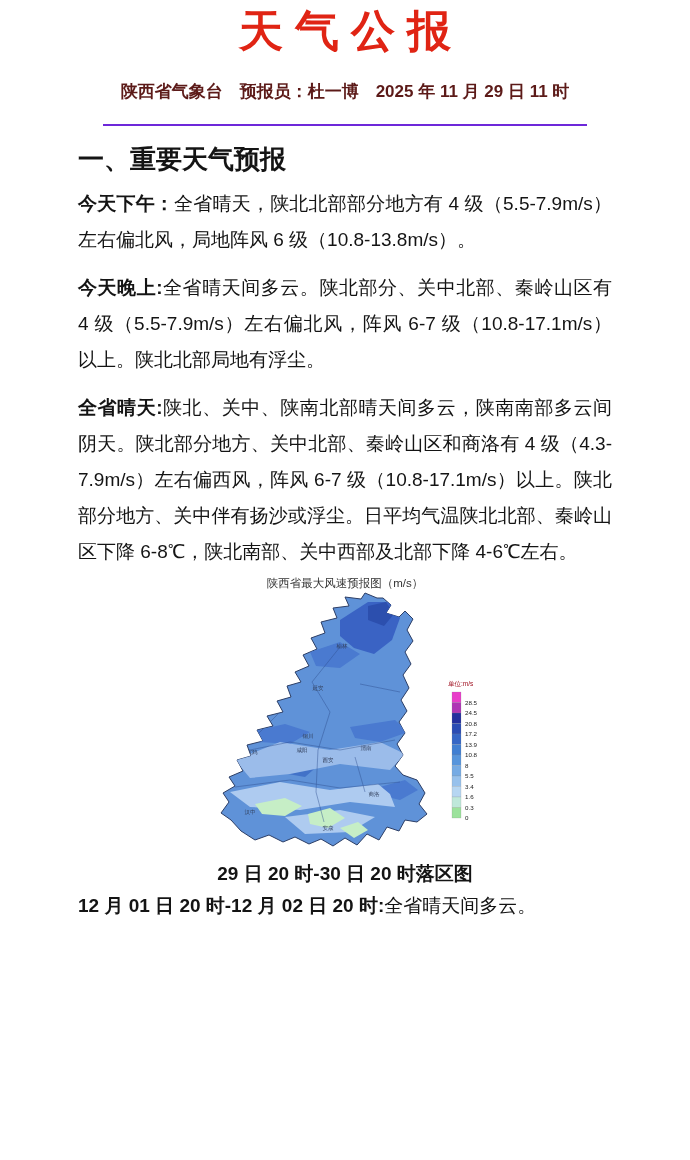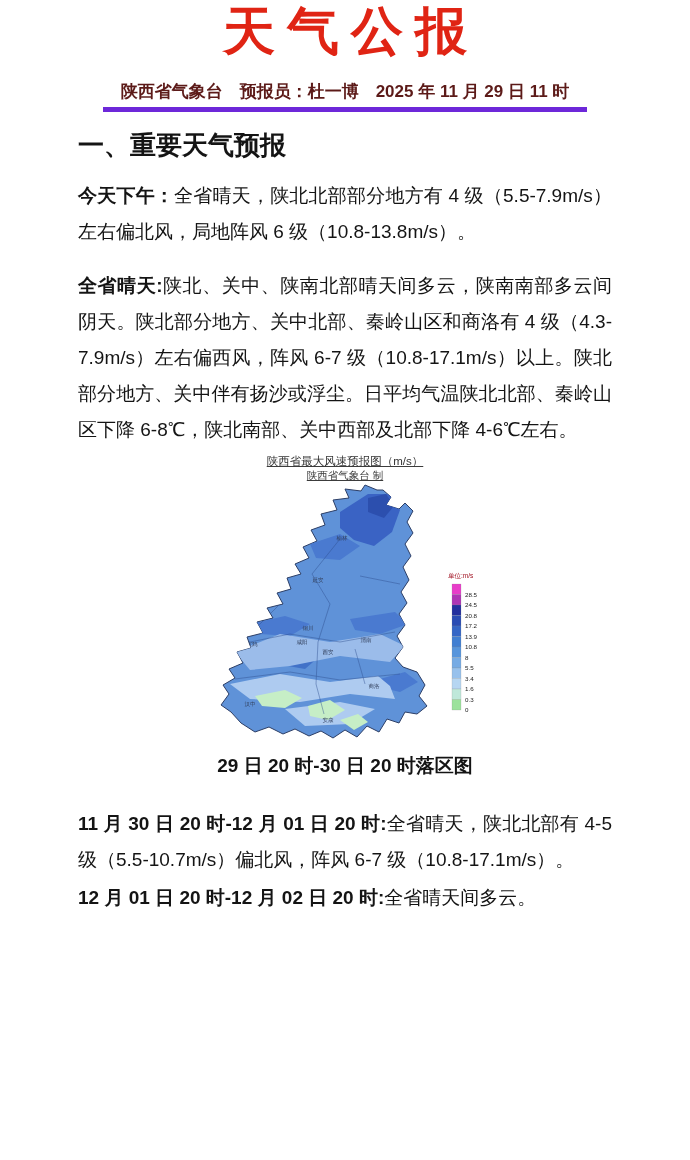--- a/index.html
+++ b/index.html
@@ -5,42 +5,42 @@
   * { box-sizing: border-box; margin: 0; padding: 0; }
   html,body { background:#ffffff; }
   body {
     width:690px; height:1160px; overflow:hidden;
     font-family:"Liberation Sans", sans-serif;
     color:#141414;
   }
   .page { width:690px; height:1160px; padding-top:6px; background:#fff; }
 
   .doc-title {
-    text-align:center; font-size:52px; font-weight:bold;
+    text-align:center; font-size:44px; font-weight:bold;
     letter-spacing:12px; padding-left:12px; line-height:50px;
   }
   .issuer {
     width:fit-content; margin:24px auto 0 auto;
     font-size:17px; font-weight:bold; line-height:24px;
-    padding:0 18px 3px 18px;
-    border-bottom:5px solid #6d28d9;
+    padding:0 18px 20px 18px;
+    border-bottom:2px solid #6d28d9;
   }
   .content { padding:0 78px; }
   .sec-heading {
     font-size:26px; font-weight:bold; line-height:30px; margin-top:18px;
   }
   .sec-heading.second { margin-top:6px; }
   p.body-p {
-    font-size:19px; line-height:36px; text-align:justify; margin-top:18px;
+    font-size:19px; line-height:36px; text-align:justify; margin-top:12px;
   }
   p.first-p { text-indent:2em; margin-top:8px; }
   .lead { font-weight:bold; }
 
   .map-block { margin-top:6px; text-align:center; }
-  .map-titles { font-size:10.5px; color:#3c3c3c; line-height:14px;text-decoration:underline; }
+  .map-titles { font-size:10.5px; color:#3c3c3c; line-height:14px; }
   .map-titles .mt1 { font-size:11.5px; color:#333; }
   .map-svg-wrap { margin-top:2px; }
   svg.windmap { display:block; margin:0 auto; }
 
   .map-caption {
     text-align:center; font-size:19px; font-weight:bold;
     margin-top:10px; line-height:24px;
   }
   p.bottom-p { font-size:19px; line-height:36px; text-align:justify; }
   p.bp1 { margin-top:28px; }
@@ -56,28 +56,28 @@
   <div class="issuer" style="color:#5c1a18;">陕西省气象台　预报员：杜一博　2025 年 11 月 29 日 11 时</div>
 
   <div class="content">
 
     <h2 class="sec-heading">一、重要天气预报</h2>
 
 
 
     <p class="body-p"><span class="lead">今天下午：</span><span>全省晴天，陕北北部部分地方有 4 级（5.5-7.9m/s）左右偏北风，局地阵风 6 级（10.8-13.8m/s）。</span></p>
 
+    <p class="body-p"><span class="lead">今天晚上:</span><span>全省晴天间多云。陕北部分、关中北部、秦岭山区有 4 级（5.5-7.9m/s）左右偏北风，阵风 6-7 级（10.8-17.1m/s）以上。陕北北部局地有浮尘。</span></p>
 
     <p class="body-p"><span class="lead">全省晴天:</span><span>陕北、关中、陕南北部晴天间多云，陕南南部多云间阴天。陕北部分地方、关中北部、秦岭山区和商洛有 4 级（4.3-7.9m/s）左右偏西风，阵风 6-7 级（10.8-17.1m/s）以上。陕北部分地方、关中伴有扬沙或浮尘。日平均气温陕北北部、秦岭山区下降 6-8℃，陕北南部、关中西部及北部下降 4-6℃左右。</span></p>
   </div>
 
   <div class="map-block">
     <div class="map-titles">
       <div class="mt1">陕西省最大风速预报图（m/s）</div>
-      <div>陕西省气象台 制</div>
     </div>
 
     <div class="map-svg-wrap">
       <svg class="windmap" width="310" height="260" viewBox="0 0 310 260" xmlns="http://www.w3.org/2000/svg">
 
         <path id="province-outline" d="M 193 6 L 201 13 L 196 21 L 209 25 L 215 19 L 223 27 L 217 38 L 223 49 L 215 60 L 221 72 L 213 83 L 219 96 L 211 108 L 217 119 L 209 130 L 215 141 L 207 152 L 213 163 L 205 174 L 213 183 L 227 188 L 235 201 L 229 212 L 237 222 L 227 230 L 215 228 L 209 239 L 197 235 L 189 248 L 177 242 L 167 253 L 155 246 L 143 254 L 131 247 L 119 252 L 105 245 L 93 250 L 79 243 L 65 248 L 51 239 L 41 228 L 31 221 L 39 210 L 33 201 L 45 194 L 39 185 L 53 179 L 47 168 L 61 164 L 57 153 L 73 149 L 67 138 L 83 134 L 77 124 L 93 120 L 87 109 L 101 105 L 97 94 L 111 90 L 105 80 L 119 74 L 113 63 L 127 57 L 121 46 L 135 41 L 131 30 L 147 26 L 143 16 L 159 14 L 155 5 L 171 7 L 175 1 L 187 6 Z" fill="#5f92d8" stroke="#2c3e66" stroke-width="1"></path>
         <g clip-path="url(#provclip)">
           <clipPath id="provclip">
               <use href="#province-outline"></use>
             </clipPath>
@@ -150,17 +150,16 @@
             <rect x="262" y="215.5" width="9" height="10.5" fill="#9ce29c" stroke="#888" stroke-width="0.2"></rect>
             <text x="275" y="228" font-size="6.2" fill="#222">0</text>
           </g>
       </svg>
     </div>
   </div>
 
   <div class="map-caption">29 日 20 时-30 日 20 时落区图</div>
 
   <div class="content">
-    <p class="bottom-p bp1"><span class="lead">11 月 30 日 20 时-12 月 01 日 20 时:</span><span>全省晴天，陕北北部有 4-5 级（5.5-10.7m/s）偏北风，阵风 6-7 级（10.8-17.1m/s）。</span></p>
     <p class="bottom-p bp2"><span class="lead">12 月 01 日 20 时-12 月 02 日 20 时:</span><span>全省晴天间多云。</span></p>
   </div>
 
 </div>
 
 </body></html>

